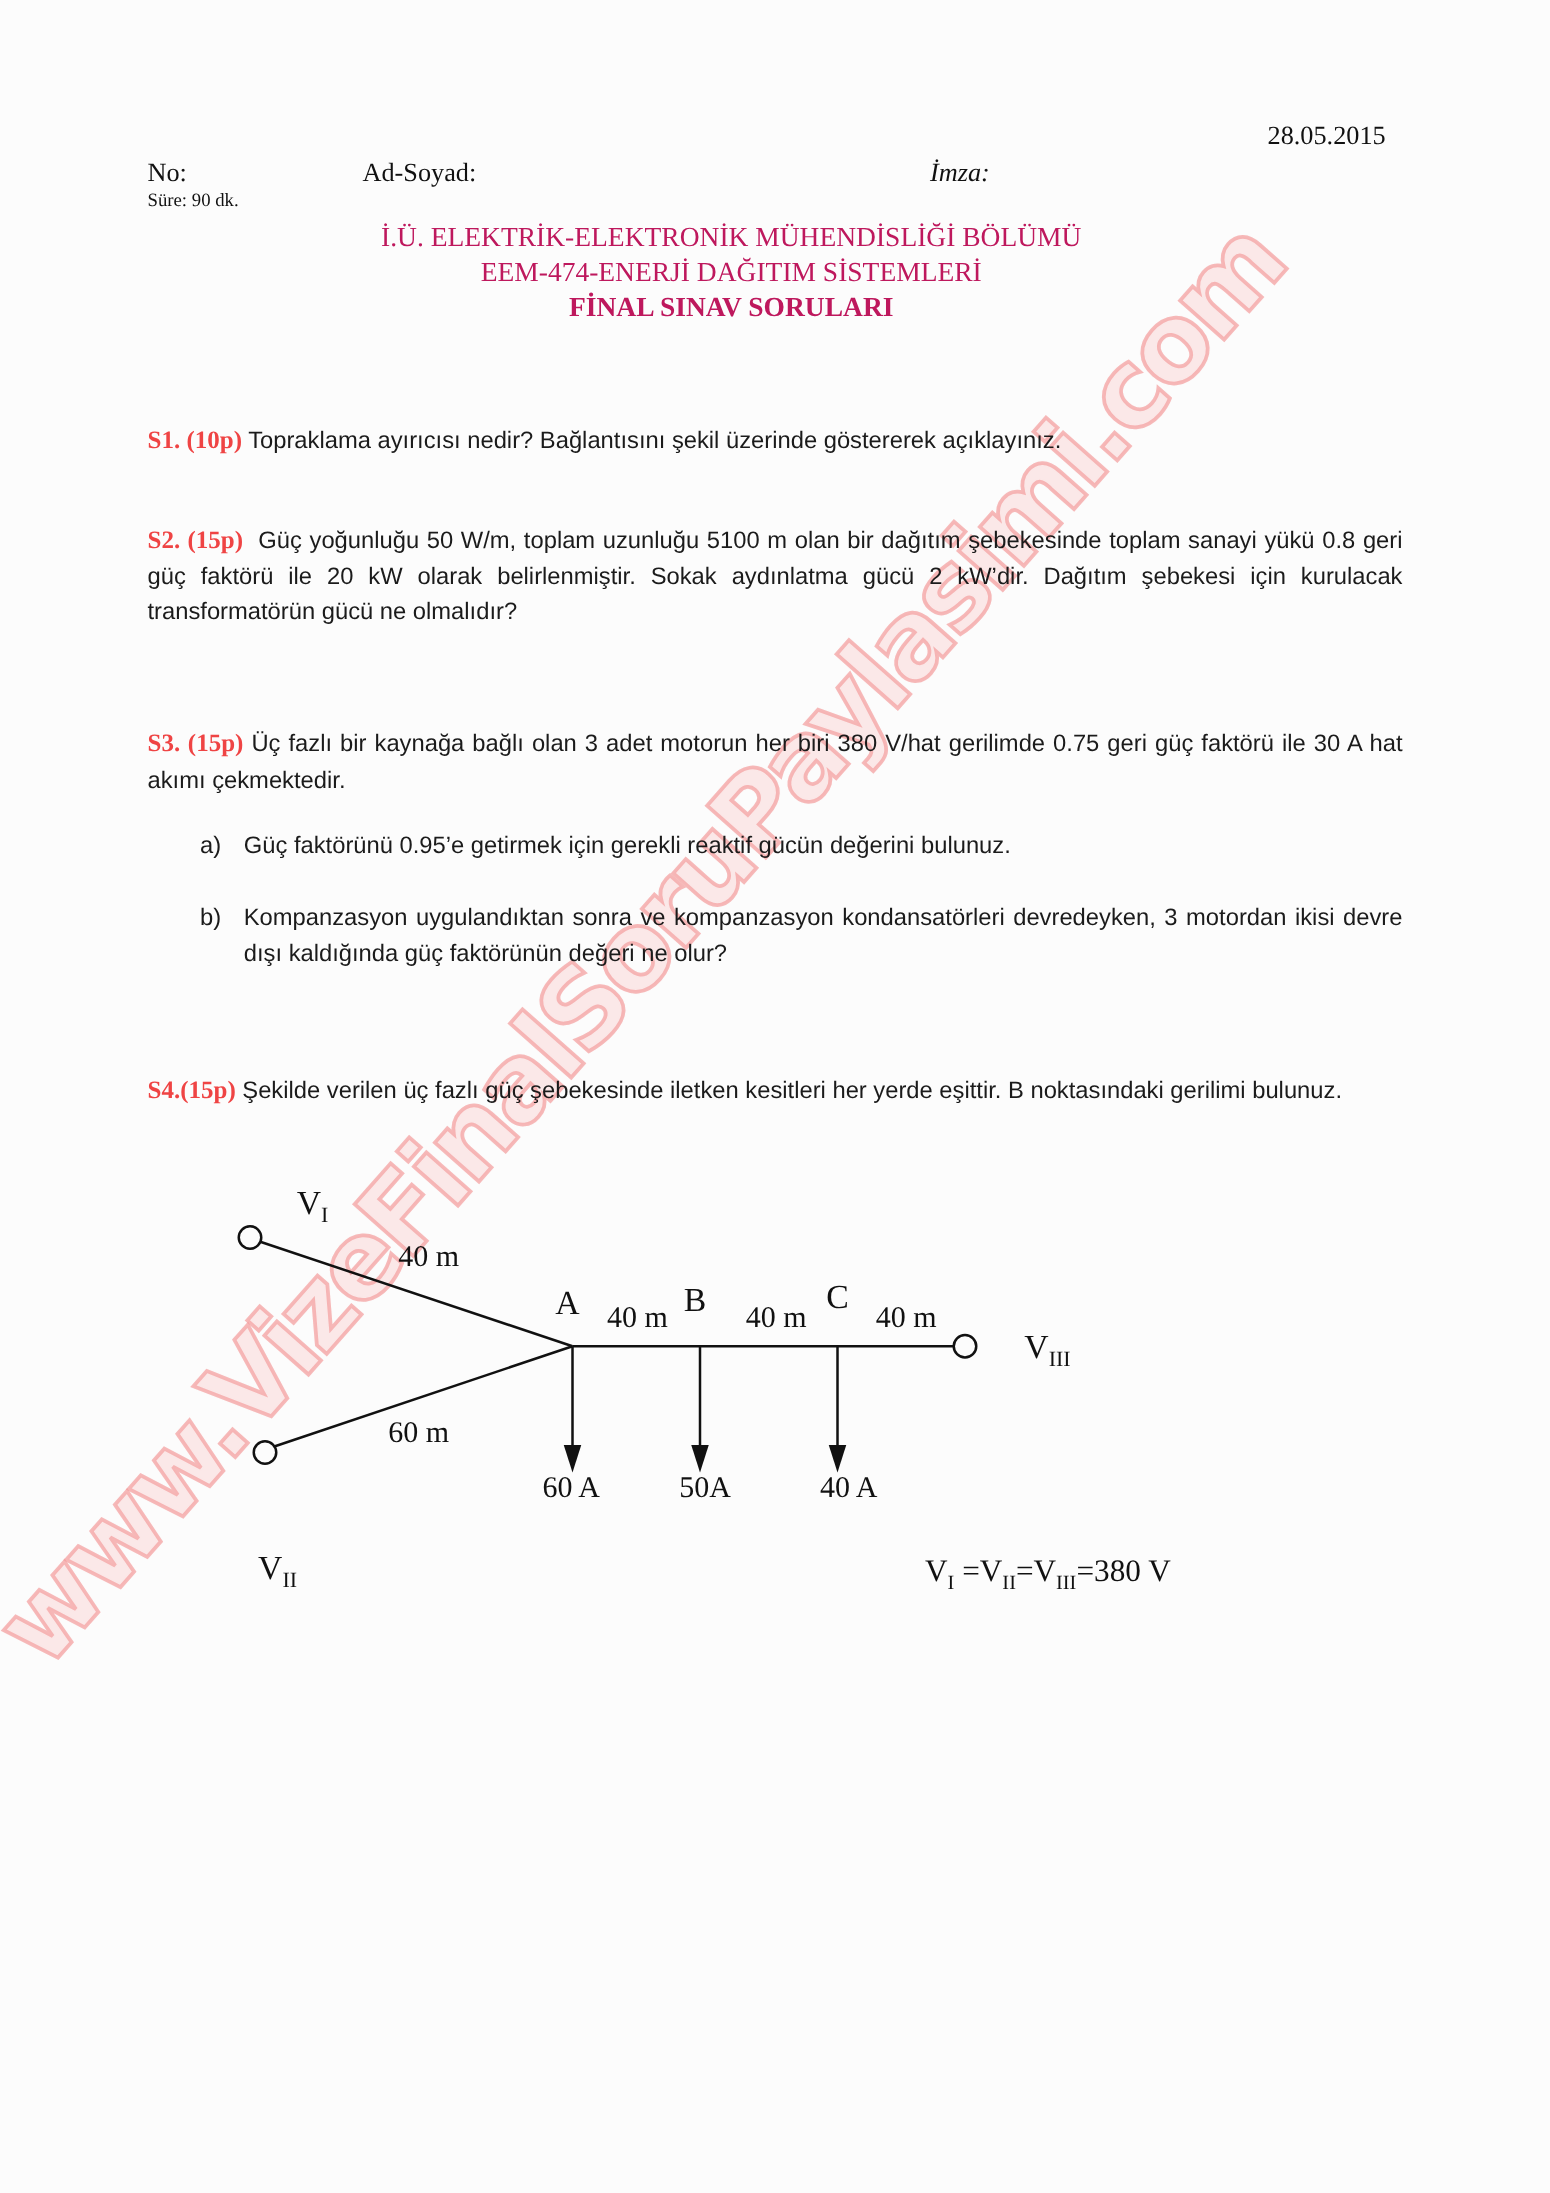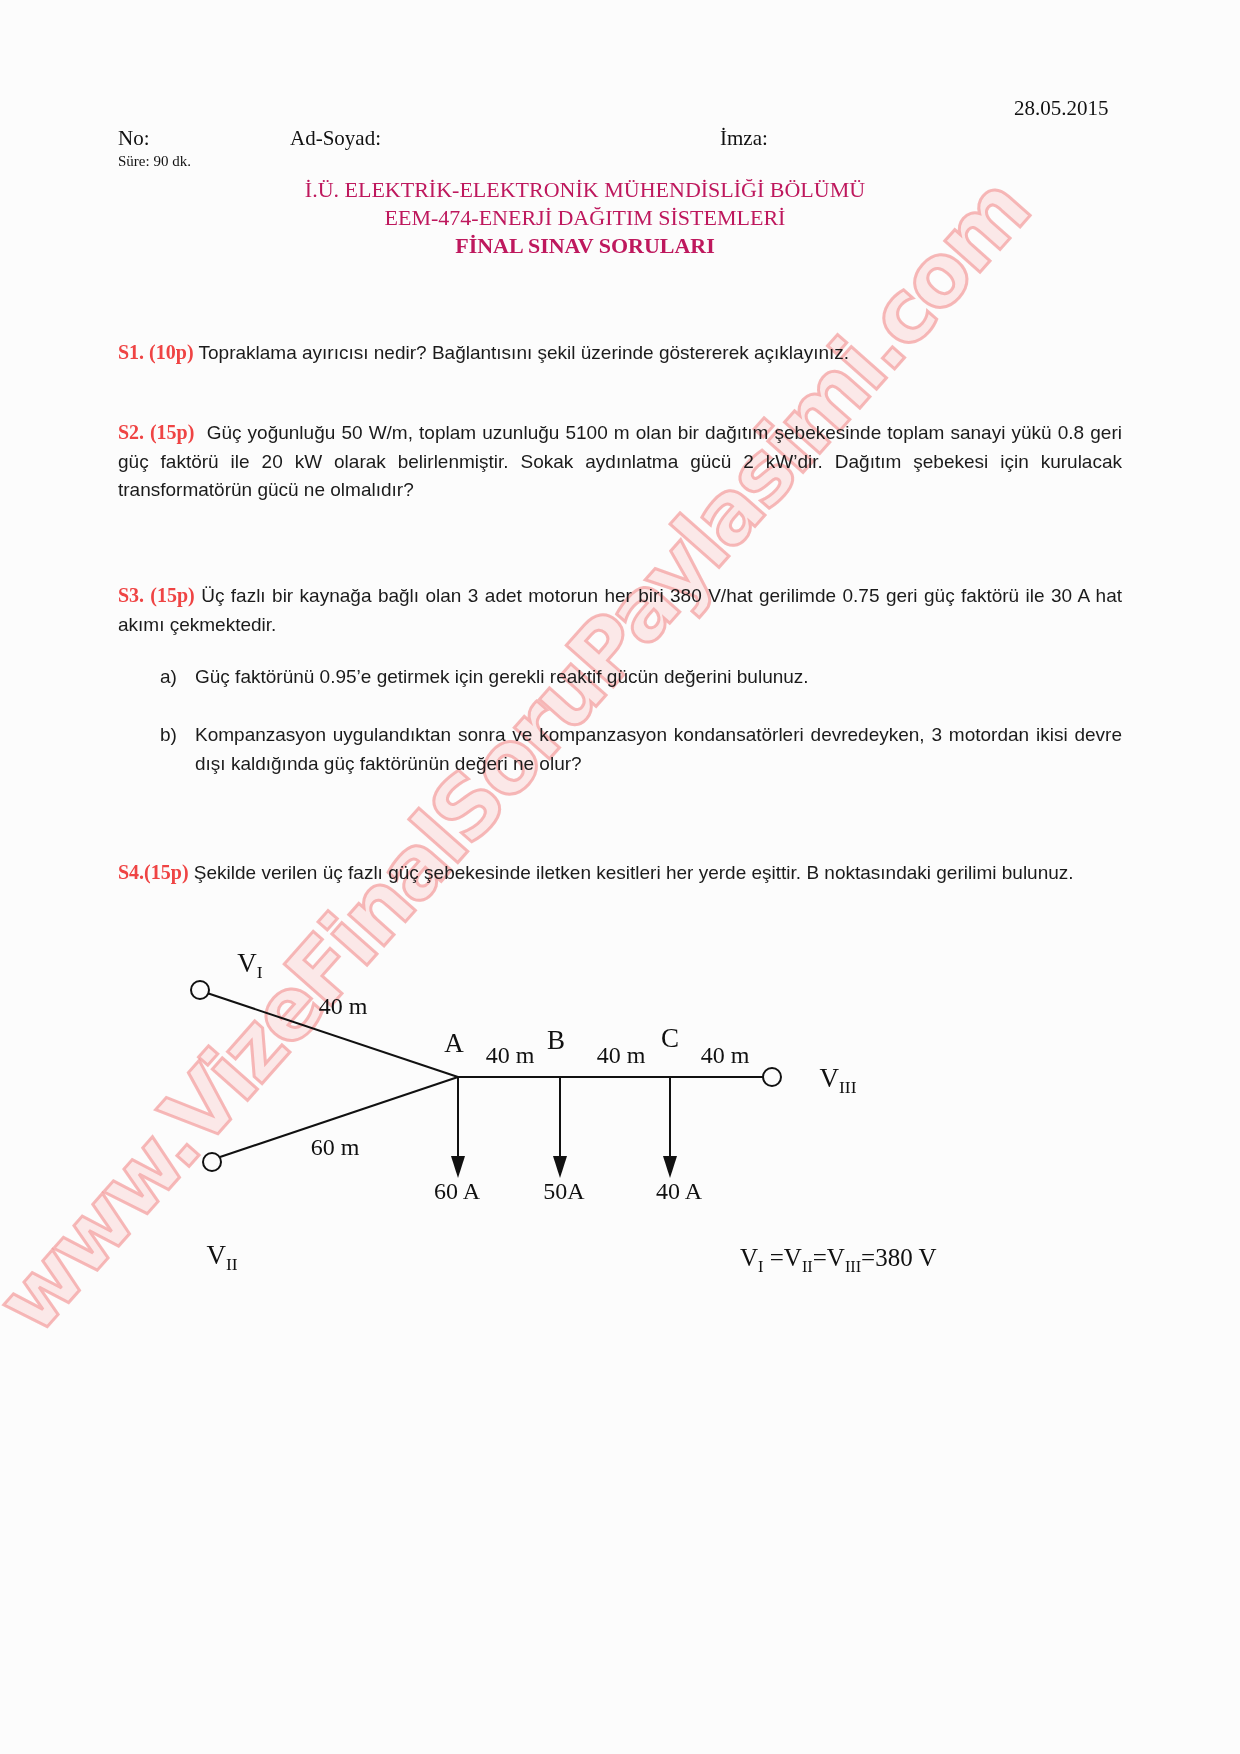--- a/index.html
+++ b/index.html
@@ -19,21 +19,21 @@
     -webkit-text-stroke:3px rgba(244,156,156,0.70);
     text-shadow:0 0 2px rgba(244,156,156,0.25);
     pointer-events:none;
   }
   
   .serif{font-family:"Liberation Serif",serif;color:#111;}
   .abs{position:absolute;white-space:nowrap;}
   .date{left:1014px;top:96px;font-size:21px;}
   .f-no{left:118px;top:126px;font-size:21px;text-align:right;}
   .f-ad{left:290px;top:126px;font-size:21px;}
-  .f-imza{left:720px;top:126px;font-size:21px;}
+  .f-imza{left:744px;top:126px;font-size:21px;font-style:italic;}
   .f-sure{left:118px;top:153px;font-size:15px;}
   .title-block{
     position:absolute;left:118px;top:176px;width:934px;text-align:center;
     font-family:"Liberation Serif",serif;font-size:22px;line-height:28px;color:#be185d;
   }
   .title-block .t3{font-weight:bold;}
   
   .q{
     position:absolute;left:118px;width:1004px;margin:0;
     font-size:19px;line-height:28.5px;text-align:justify;color:#1b1b1b;

